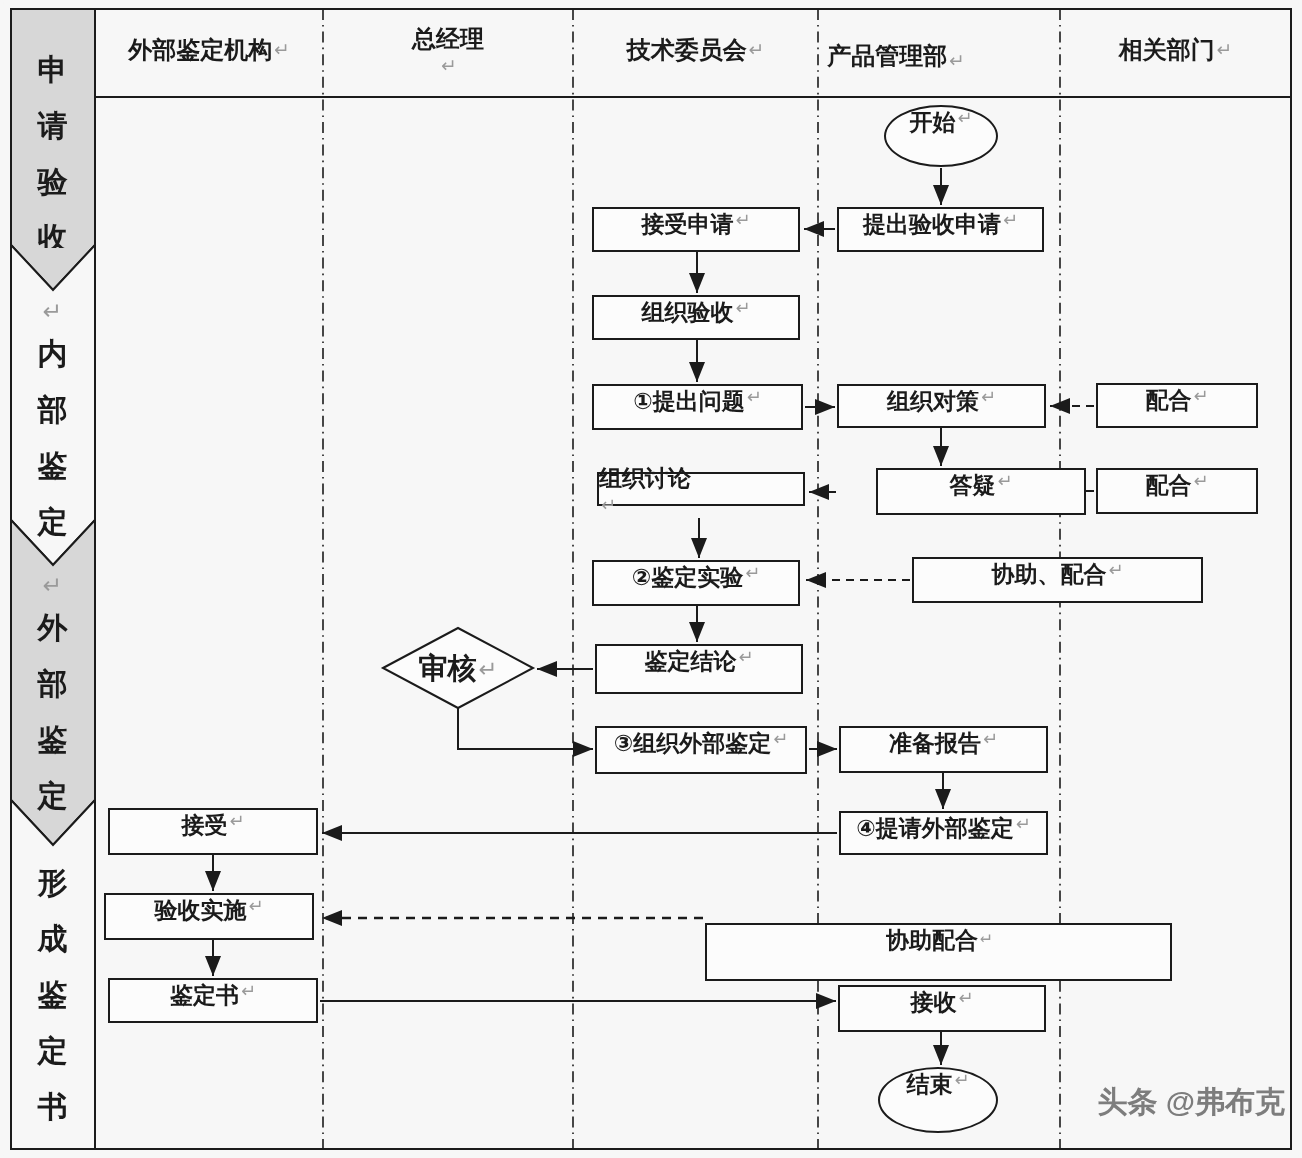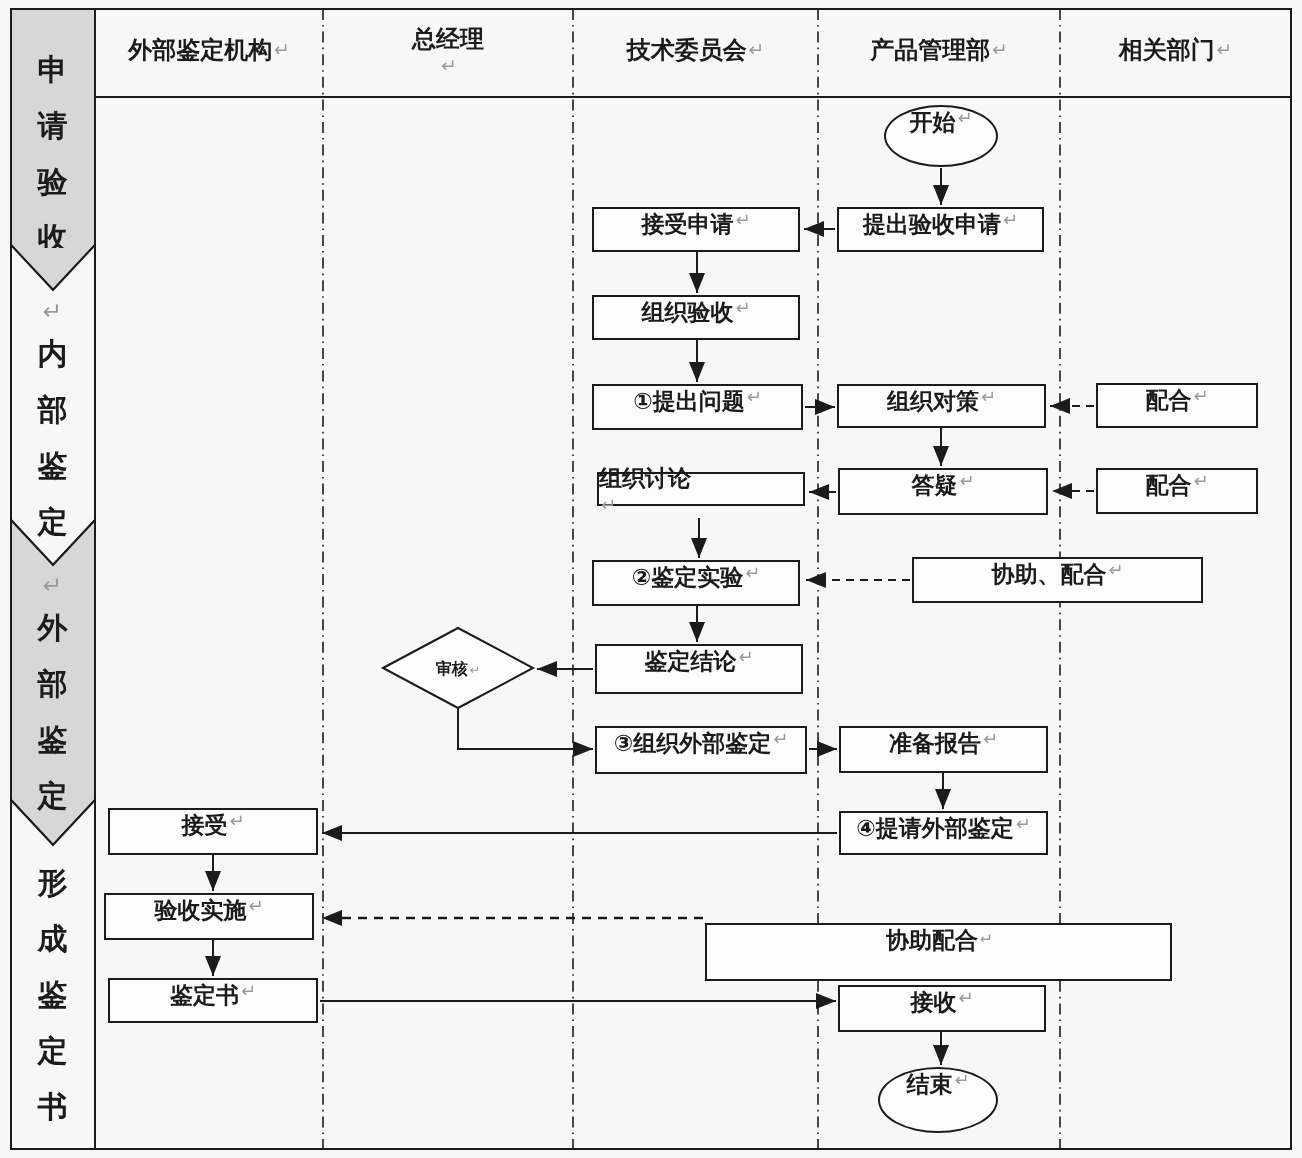--- a/index.html
+++ b/index.html
@@ -12,21 +12,21 @@
   }
   #shapes{position:absolute;left:0;top:0;z-index:1;}
   .node{
     position:absolute;z-index:2;box-sizing:border-box;
     background:var(--node_bg,#fcfcfc);border:2px solid var(--ink,#1b1b1b);
     display:flex;align-items:flex-start;justify-content:center;
     font-size:23px;font-weight:600;white-space:nowrap;
   }
   .ellipse{border-radius:50%;}
   .free{position:absolute;z-index:2;display:flex;align-items:center;justify-content:center;
-    font-size:16px;font-weight:600;white-space:nowrap;}
+    font-size:29px;font-weight:600;white-space:nowrap;}
   .lane-header{
     position:absolute;z-index:2;top:28px;height:44px;
     display:flex;align-items:center;justify-content:center;
     font-size:24px;font-weight:700;white-space:nowrap;
   }
   .rm{ 
     color:var(--mark,#9a9a9a);font-size:0.78em;font-weight:400;margin-left:2px;
   }
   .vstack{
     position:absolute;z-index:2;left:10px;width:85px;overflow:hidden;
@@ -98,21 +98,21 @@
       <span class="rm">↵</span>
     </div>
   <div class="lane-header" style="left:328px;width:240px;flex-direction:column;">
       <span>总经理</span>
       <span class="rm">↵</span>
     </div>
   <div class="lane-header" style="left:578px;width:235px;">
       <span>技术委员会</span>
       <span class="rm">↵</span>
     </div>
-  <div class="lane-header" style="left:823px;width:232px;">
+  <div class="lane-header" style="left:780px;width:232px;align-items:flex-end;">
       <span>产品管理部</span>
       <span class="rm">↵</span>
     </div>
   <div class="lane-header" style="left:1065px;width:221px;">
       <span>相关部门</span>
       <span class="rm">↵</span>
     </div>
 
   <div class="vstack" style="top:42px;height:206px;">
     <div>
@@ -181,21 +181,21 @@
       <span class="rm">↵</span>
     </div>
   <div class="node" style="left:1096px;top:383px;width:162px;height:45px;">
       <span>配合</span>
       <span class="rm">↵</span>
     </div>
   <div class="node" style="left:597px;top:472px;width:208px;height:34px;flex-direction:column;">
       <span>组织讨论</span>
       <span class="rm">↵</span>
     </div>
-  <div class="node" style="left:838px;top:468px;width:210px;height:47px;">
+  <div class="node" style="left:876px;top:468px;width:210px;height:47px;">
       <span>答疑</span>
       <span class="rm">↵</span>
     </div>
   <div class="node" style="left:1096px;top:468px;width:162px;height:46px;">
       <span>配合</span>
       <span class="rm">↵</span>
     </div>
   <div class="node" style="left:592px;top:560px;width:208px;height:46px;">
       <span>②鉴定实验</span>
       <span class="rm">↵</span>
@@ -238,14 +238,15 @@
     </div>
   <div class="node" style="left:108px;top:978px;width:210px;height:45px;">
       <span>鉴定书</span>
       <span class="rm">↵</span>
     </div>
   <div class="node" style="left:838px;top:985px;width:208px;height:47px;">
       <span>接收</span>
       <span class="rm">↵</span>
     </div>
 
+  <div id="watermark">头条 @弗布克</div>
 
 </div>
 
 </body></html>

